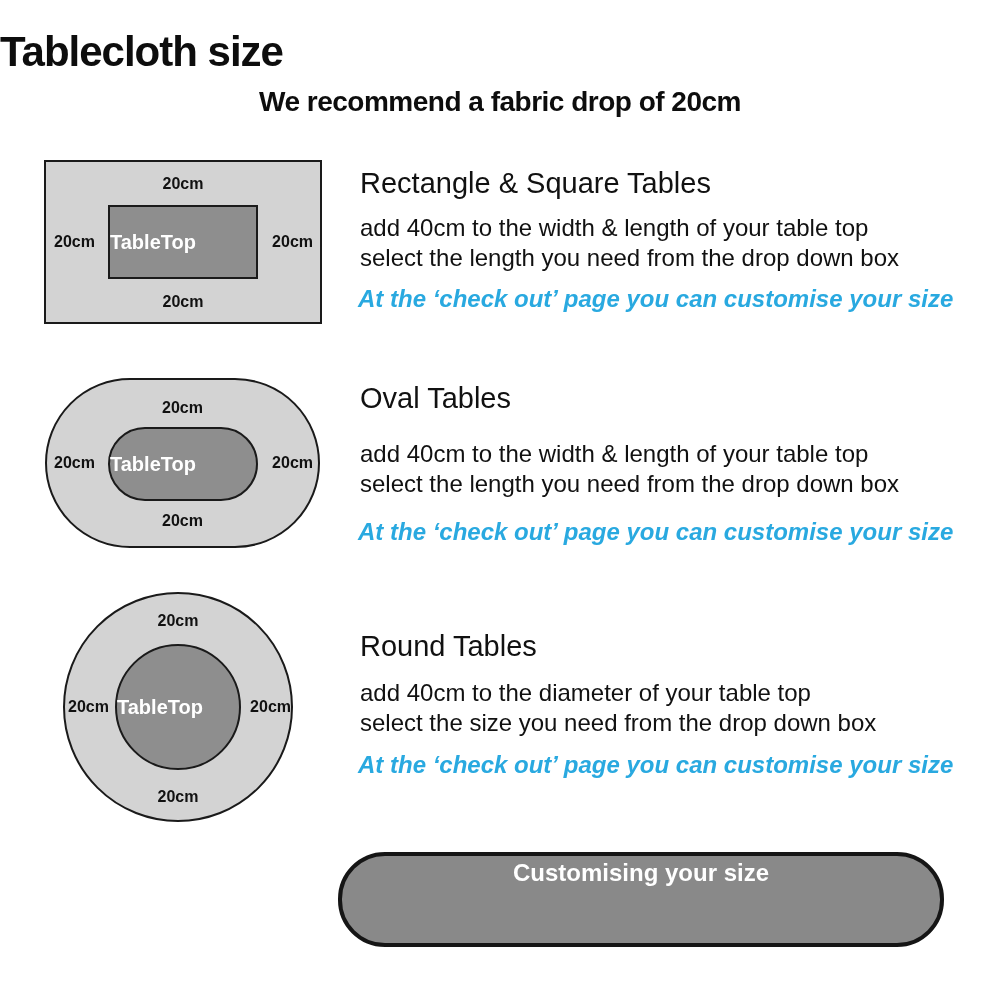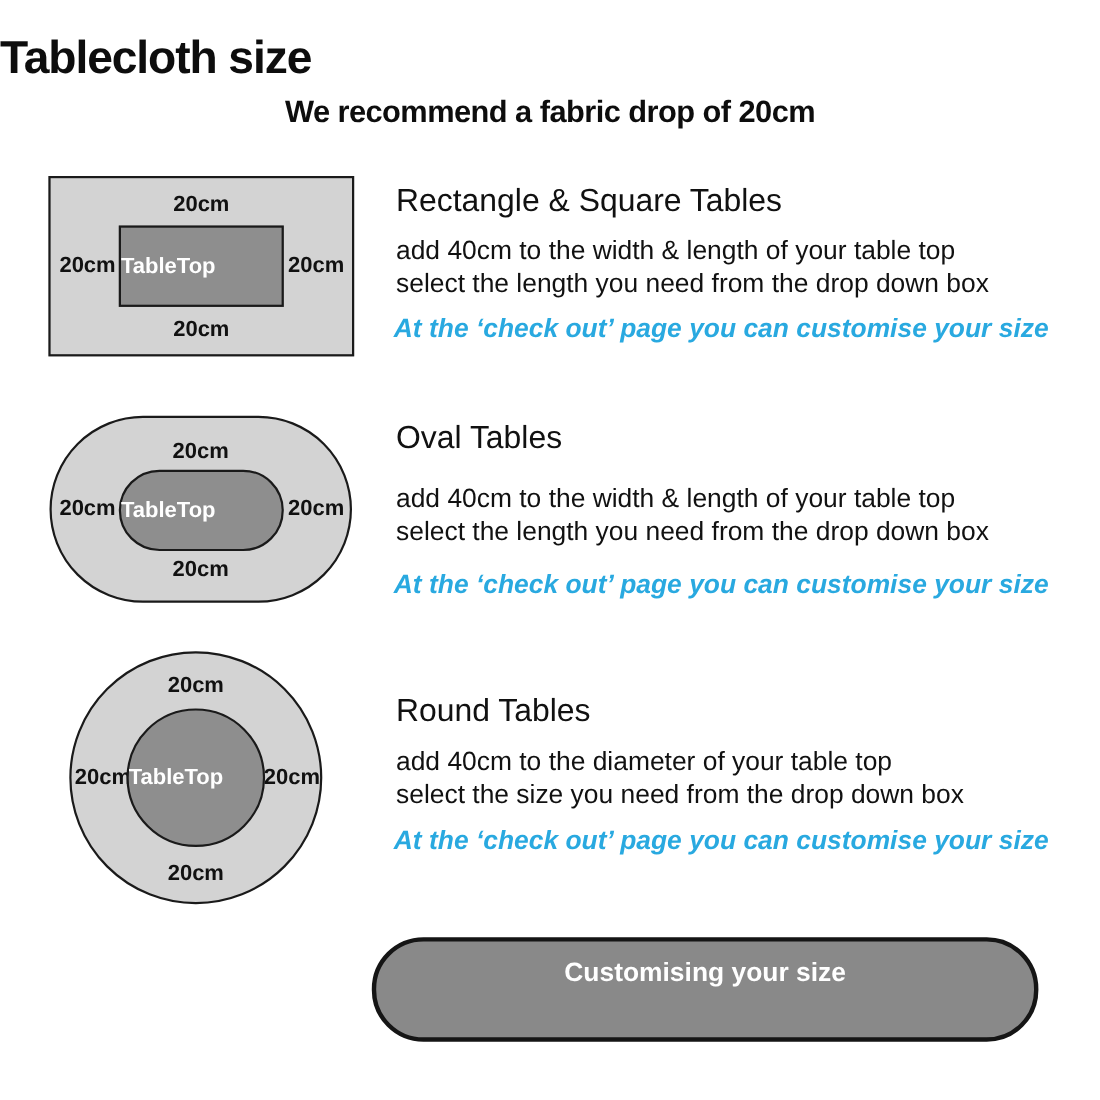--- a/index.html
+++ b/index.html
@@ -27,21 +27,21 @@
 
   .tabletop{
     position:absolute;background:var(--table-fill);border:2px solid var(--outline);
     box-sizing:border-box;color:#fff;font-weight:bold;font-size:20px;line-height:25px;
     display:flex;flex-direction:row;align-items:center;justify-content:flex-start;text-align:center;
   }
   .t-rect {left:62px;top:43px;width:150px;height:74px;}
   .t-oval {left:61px;top:47px;width:150px;height:74px;border-radius:37px;}
   .t-round{left:50px;top:50px;width:126px;height:126px;border-radius:50%;}
 
-  .lbl{position:absolute;font-size:20px;font-weight:bold;color:#111;white-space:nowrap;}
+  .lbl{position:absolute;font-size:16px;font-weight:bold;color:#111;white-space:nowrap;}
   .lbl-top   {left:0;width:100%;text-align:center;}
   .lbl-bottom{left:0;width:100%;text-align:center;}
   .lbl-left  {top:50%;transform:translateY(-50%);}
   .lbl-right {top:50%;transform:translateY(-50%);}
   .d-rect  .lbl-top{top:13px;}   .d-rect  .lbl-bottom{bottom:11px;}
   .d-rect  .lbl-left{left:8px;}  .d-rect  .lbl-right{right:7px;}
   .d-oval  .lbl-top{top:19px;}   .d-oval  .lbl-bottom{bottom:16px;}
   .d-oval  .lbl-left{left:7px;}  .d-oval  .lbl-right{right:5px;}
   .d-round .lbl-top{top:18px;}   .d-round .lbl-bottom{bottom:14px;}
   .d-round .lbl-left{left:3px;}  .d-round .lbl-right{right:0px;}
@@ -53,21 +53,21 @@
   .sec-n{position:absolute;left:358px;margin:0;font-size:24px;font-weight:bold;font-style:italic;
          color:var(--accent-blue);white-space:nowrap;}
   #sec0-h{top:167px;} #sec0-b{top:213px;} #sec0-n{top:285px;}
   #sec1-h{top:382px;} #sec1-b{top:439px;} #sec1-n{top:518px;}
   #sec2-h{top:630px;} #sec2-b{top:678px;} #sec2-n{top:751px;}
 
   
   .footer-box{
     position:absolute;left:338px;top:852px;width:606px;height:95px;box-sizing:border-box;
     background:var(--note-fill);border:4px solid #151515;border-radius:47px;
-    color:#fff;text-align:center;font-size:24px;line-height:29px;padding-top:14px;
+    color:#fff;text-align:center;font-size:24px;line-height:29px;padding-top:2px;
   }
   .footer-box .f-title{font-weight:bold;}
 </style>
 </head>
 <body>
 
 <div class="canvas">
 
   <h1 class="title">Tablecloth size</h1>
   <h2 class="subtitle">We recommend a fabric drop of 20cm</h2>

